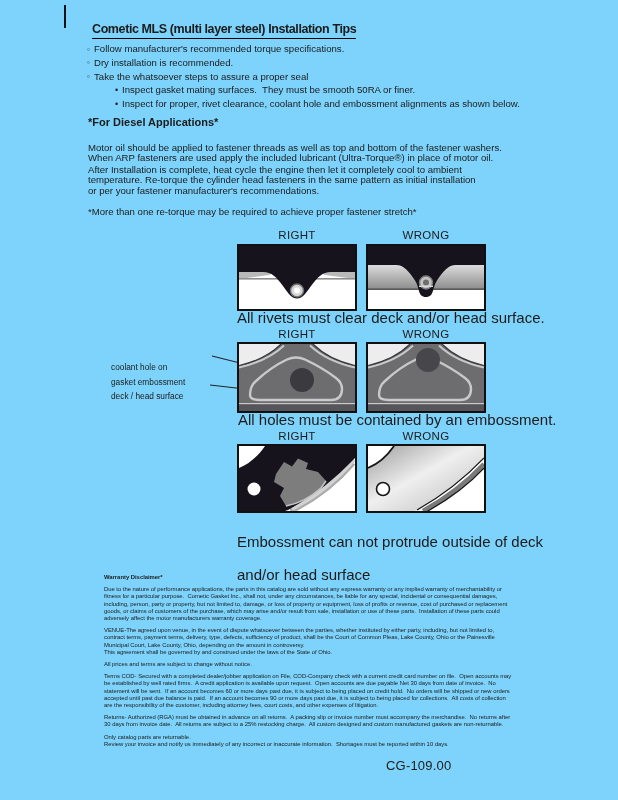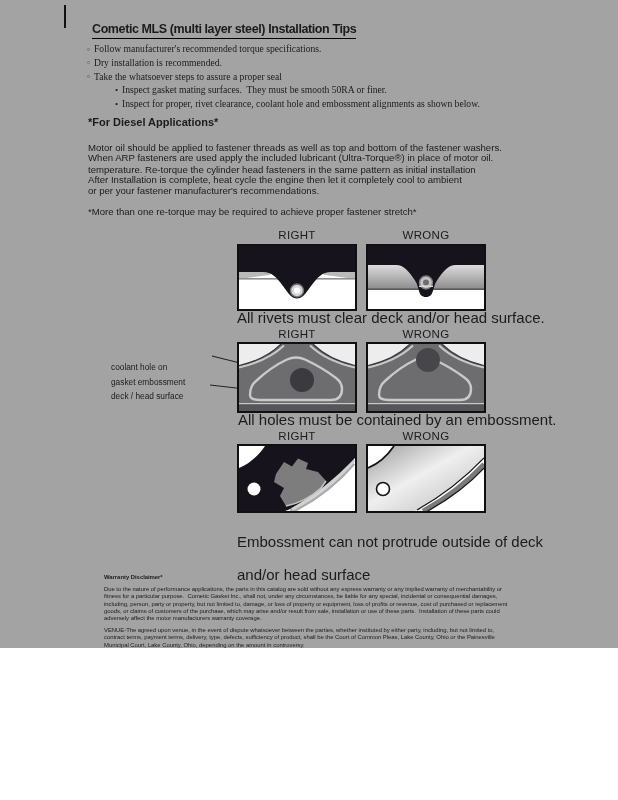--- a/index.html
+++ b/index.html
@@ -1,28 +1,28 @@
 <!DOCTYPE html>
 <html><head>
 <meta charset="utf-8">
 <style>
   html,body{margin:0;padding:0;background:#ffffff;}
-  .page{position:relative;width:618px;height:648px;background:#a3a3a3;overflow:hidden;
+  .page{position:relative;width:618px;height:800px;background:#7dd3fc;overflow:hidden;
         font-family:"Liberation Sans",sans-serif;color:#1b1b1b;}
   .abs{position:absolute;}
   .pre{white-space:pre;}
 
   
   .crop-mark{left:64px;top:5px;width:2px;height:23px;background:#111;}
   .title{left:92px;top:22px;font-size:12.5px;font-weight:bold;letter-spacing:-0.4px;
          border-bottom:1.6px solid #000;padding-bottom:2px;white-space:pre;}
 
   
   .tips{left:87px;top:42px;font-size:9.6px;line-height:13.3px;}
-  .tip{white-space:pre;font-family:Liberation Serif, serif;}
+  .tip{white-space:pre;}
   .tip .mk{display:inline-block;width:7px;font-size:8px;vertical-align:0.5px;}
   .tip.sub{padding-left:28px;}
   .tip.sub .mk{font-size:9px;}
 
   
   .diesel-h{left:88px;top:116px;font-size:11px;font-weight:bold;white-space:pre;}
   .para{font-size:9.6px;line-height:10.3px;}
   .p1{left:88px;top:135px;margin-top:8px;}
   .p2{left:88px;top:165px;}
   .note{left:88px;top:206px;font-size:9.6px;white-space:pre;}
@@ -62,22 +62,22 @@
   </div>
 
   <div class="abs diesel-h">*For Diesel Applications*</div>
 
   <div class="abs para p1">
     <div class="pre">Motor oil should be applied to fastener threads as well as top and bottom of the fastener washers.</div>
     <div class="pre">When ARP fasteners are used apply the included lubricant (Ultra-Torque®) in place of motor oil.</div>
   </div>
 
   <div class="abs para p2">
+    <div class="pre">After Installation is complete, heat cycle the engine then let it completely cool to ambient</div>
     <div class="pre">temperature. Re-torque the cylinder head fasteners in the same pattern as initial installation</div>
-    <div class="pre">After Installation is complete, heat cycle the engine then let it completely cool to ambient</div>
     <div class="pre">or per your fastener manufacturer's recommendations.</div>
   </div>
 
   <div class="abs note">*More than one re-torque may be required to achieve proper fastener stretch*</div>
 
   <div class="abs dg-label" style="left:237px;top:229px;">RIGHT</div>
   <div class="abs dg-label" style="left:366px;top:229px;">WRONG</div>
 
   <div class="abs dbox" style="left:237px;top:244px;">
     <svg viewBox="0 0 116 63" width="116" height="63">

